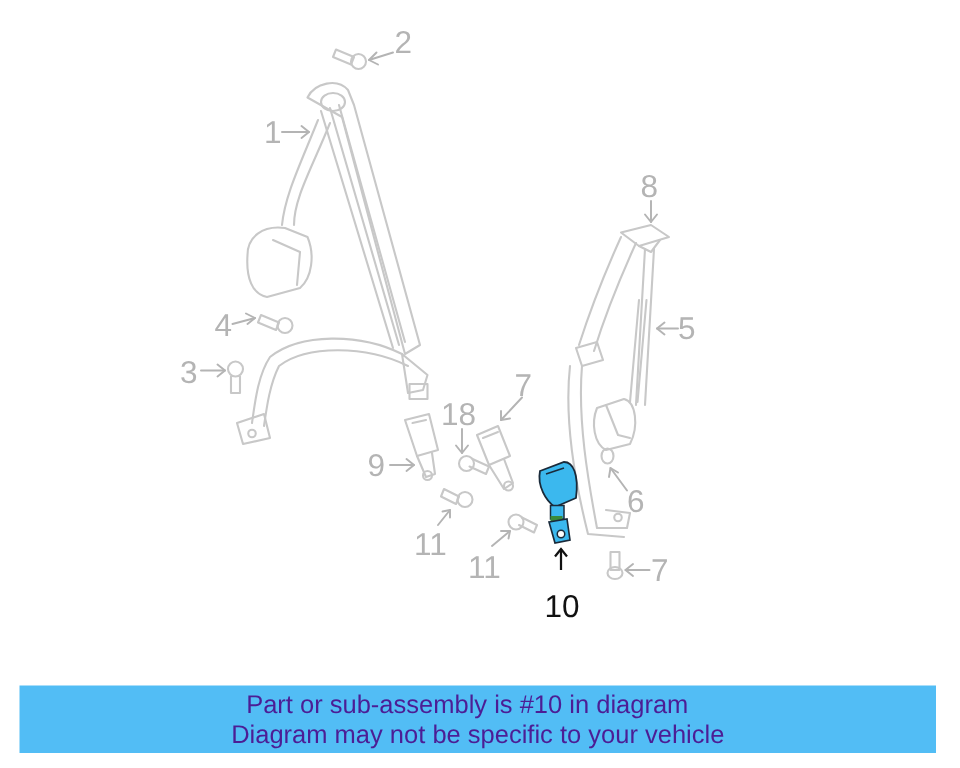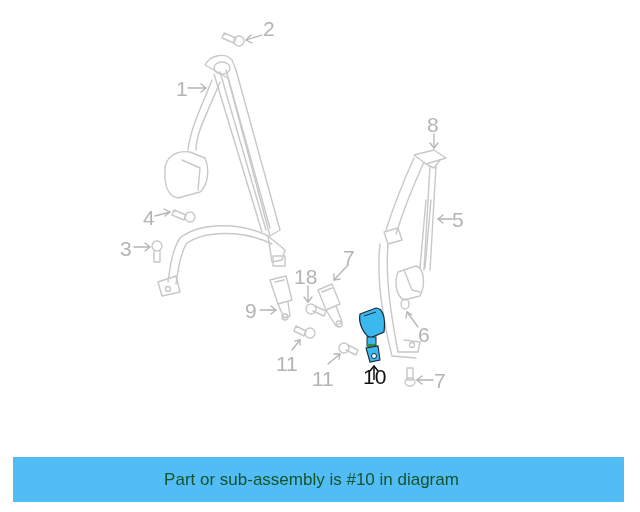--- a/index.html
+++ b/index.html
@@ -1,21 +1,21 @@
 <!DOCTYPE html>
 <html><head>
 <meta charset="utf-8">
 <style>
   html, body { margin: 0; padding: 0; background: #ffffff; }
   body { width: 640px; height: 512px; position: relative; overflow: hidden; font-family: "Liberation Sans", sans-serif; }
   #diagram { position: absolute; left: 0; top: 0; width: 640px; height: 450px; }
   .callout { position: absolute; font-family: "Liberation Sans", sans-serif; font-size: 21px; color: #b4b4b4; line-height: 1; }
   .callout.active { color: #111111; }
   #banner { position: absolute; left: 13px; top: 457px; width: 611px; height: 45px; background: #52bdf5; display: flex; flex-direction: column; align-items: center; justify-content: center; }
-  #banner span { display: block; font-size: 17px; color: #14532d; line-height: 20px; white-space: nowrap; }
+  #banner span { display: block; font-size: 17px; color: #4c1d95; line-height: 20px; white-space: nowrap; }
   #banner .l1 { margin-left: -14px; }
 </style>
 </head>
 <body>
 
 <svg id="diagram" viewBox="0 0 640 450" xmlns="http://www.w3.org/2000/svg">
   <g fill="none" stroke="#c8c8c8" stroke-width="1.4" stroke-linecap="round" stroke-linejoin="round">
 
     <g>
       <path d="M205 65 C210 55 225 52 232 60 L236 70 L280 230 L270 236 L228 78 Z"></path>
@@ -149,21 +149,22 @@
 
 <span class="callout" style="left:176px;top:78px;">1</span>
 <span class="callout" style="left:263px;top:18px;">2</span>
 <span class="callout" style="left:120px;top:238px;">3</span>
 <span class="callout" style="left:143px;top:207px;">4</span>
 <span class="callout" style="left:452px;top:209px;">5</span>
 <span class="callout" style="left:418px;top:324px;">6</span>
 <span class="callout" style="left:434px;top:370px;">7</span>
 <span class="callout" style="left:427px;top:114px;">8</span>
 <span class="callout" style="left:245px;top:300px;">9</span>
-<span class="callout active" style="left:363px;top:366px;">10</span>
+<span class="callout active" style="left:363px;top:394px;">10</span>
 <span class="callout" style="left:276px;top:353px;">11</span>
 <span class="callout" style="left:312px;top:368px;">11</span>
 <span class="callout" style="left:343px;top:247px;">7</span>
 <span class="callout" style="left:294px;top:266px;">18</span>
 
 <div id="banner">
   <span class="l1">Part or sub-assembly is #10 in diagram</span>
+  <span class="l2">Diagram may not be specific to your vehicle</span>
 </div>
 
 </body></html>

